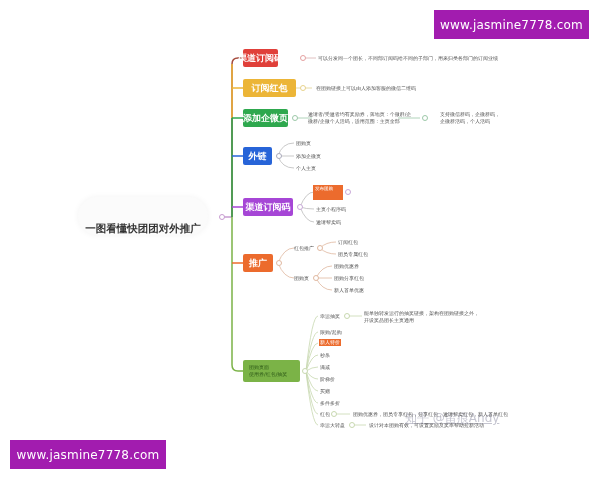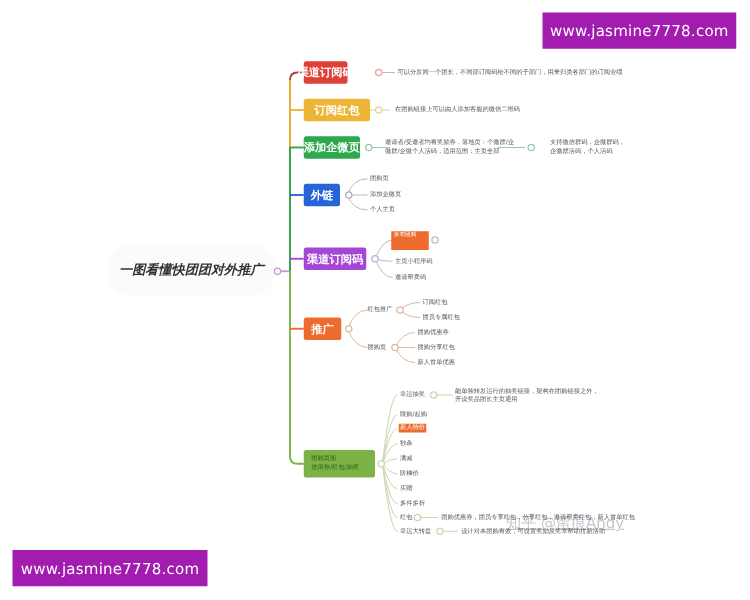--- a/index.html
+++ b/index.html
@@ -1,21 +1,21 @@
 <!DOCTYPE html>
 <html><head>
   <meta charset="utf-8">
   <style>
     html, body { margin:0; padding:0; }
     body { width:600px; height:480px; position:relative; background:#ffffff; overflow:hidden;
            font-family: "DejaVu Sans", sans-serif; }
     .abs { position:absolute; }
-    .root { left:88px; top:197px; width:130px; height:38px; border-radius:19px; background:#fbfbfb;
+    .root { left:78px; top:197px; width:130px; height:38px; border-radius:19px; background:#fbfbfb;
             box-shadow:0 0 6px rgba(0,0,0,0.05); font-size:10.5px; font-weight:bold; color:#333;
-            line-height:14px; display:flex; align-items:center; justify-content:center; text-align:left;font-style:italic; }
+            line-height:14px; display:flex; align-items:flex-end; justify-content:center; text-align:left; }
     .root span { display:block; }
     .branch { color:#fff; font-size:9px; font-weight:bold; display:flex; align-items:center; justify-content:center;
               border-radius:2px; white-space:nowrap; }
     .leaf { font-size:5px; color:#555; white-space:nowrap; line-height:7px; }
     .leafml { font-size:5px; color:#555; line-height:7px; }
     .wm { background:#a21caf; color:#fff; font-size:12px; display:flex; align-items:center; justify-content:center;
           letter-spacing:0.2px; }
     .circ { width:6px; height:6px; border-radius:50%; border:1px solid; background:#fff; box-sizing:border-box; }
     svg.lines { position:absolute; left:0; top:0; }
     .ghost { color:rgba(150,150,170,0.55); font-size:12px; white-space:nowrap; }

